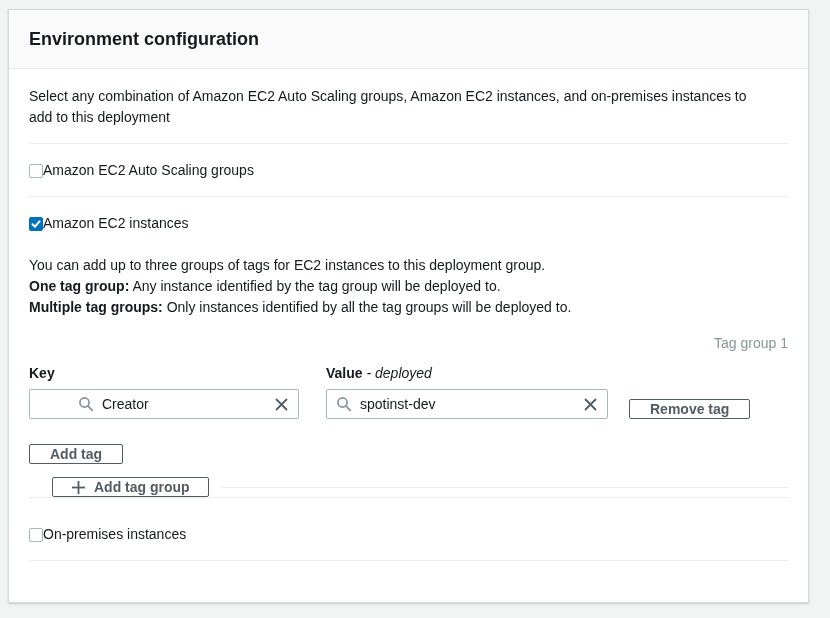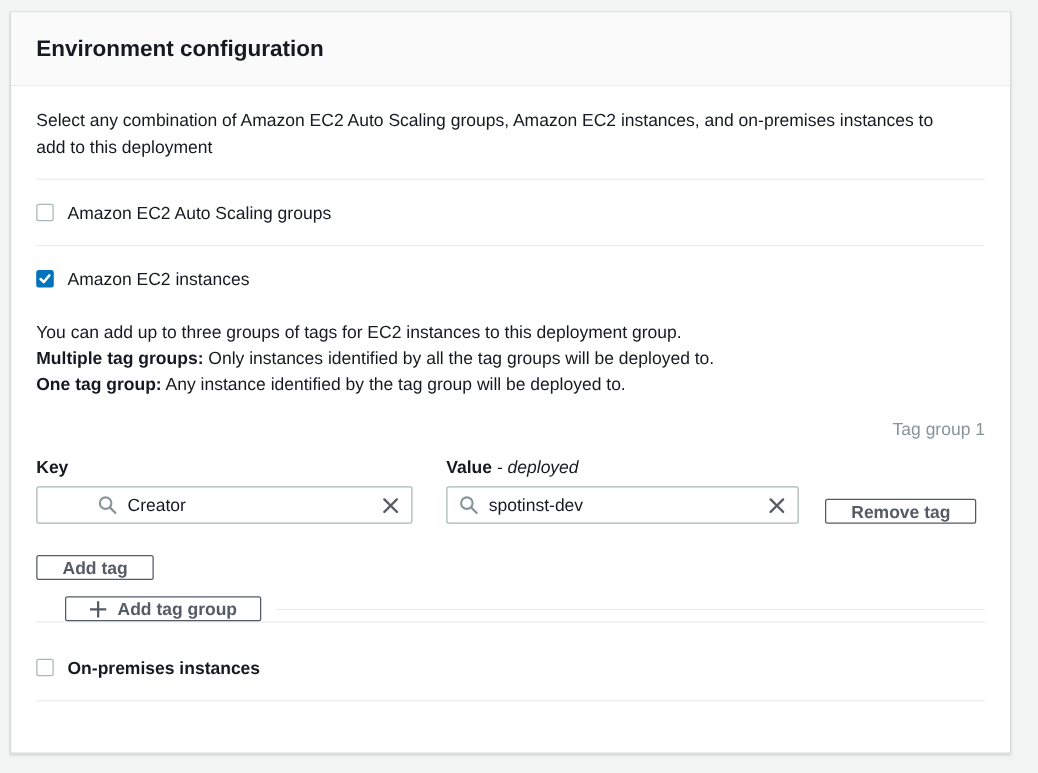--- a/index.html
+++ b/index.html
@@ -25,25 +25,25 @@
     padding: 17px 20px;
   }
   .card-header h2 {
     margin: 0; font-size: 18px; line-height: 24px; font-weight: 700;
     color: var(--text, #16191f);
   }
   .card-body { padding: 0 20px; }
   .intro { margin: 17px 0 15px; font-size: 14px; line-height: 21px; max-width: 730px; }
   hr.divider { border: none; border-top: 1px solid var(--divider, #eaeded); margin: 0; }
   .checkbox-row {
-    display: flex; align-items: center; gap: 11px;
+    display: flex; align-items: flex-end; 
     padding: 18px 0; font-size: 14px; cursor: pointer;
   }
   .checkbox-row.no-bottom { padding-bottom: 0; }
-  .checkbox-row.tall-top { padding-top: 28px; font-weight: bold; }
+  .checkbox-row.tall-top { padding-top: 28px; }
   .cb {
     width: 14px; height: 14px; flex: none;
     border: 1px solid var(--input-border, #aab7b8);
     border-radius: 2px; background: #fff;
     display: flex; align-items: center; justify-content: center;
   }
   .cb svg { display: none; }
   .cb.checked { background: var(--accent, #0073bb); border-color: var(--accent, #0073bb); }
   .cb.checked svg { display: block; }
   .help { margin-top: 24px; font-size: 14px; line-height: 21px; }
@@ -57,21 +57,21 @@
     display: flex; align-items: center; gap: 8px;
     height: 30px; padding: 0 9px;
     border: 1px solid var(--input-border, #aab7b8);
     border-radius: 2px; background: #fff;
   }
   .search-box input {
     flex: 1; min-width: 0; border: none; outline: none; padding: 0;
     font-size: 14px; color: var(--text, #16191f); background: transparent;
     font-family: "Liberation Sans", sans-serif;
   }
-  .field-key .search-box { width: 301px; padding-left: 48px; }
+  .field-key .search-box { width: 270px; padding-left: 48px; }
   .field-key { margin-right: 27px; }
   .field-value .search-box { width: 282px; }
   .field-value { margin-right: 21px; }
   .icon-btn { border: none; background: none; padding: 0; margin: 0; cursor: pointer; display: flex; align-items: center; }
   .btn {
     height: 20px; padding: 0 20px;
     background: #fff; border: 1px solid var(--button-border, #545b64); border-radius: 2px;
     color: var(--button-text, #545b64); font-weight: 700; font-size: 14px;
     font-family: "Liberation Sans", sans-serif; cursor: pointer;
     display: inline-flex; align-items: center; justify-content: center;
@@ -110,22 +110,22 @@
       <span class="cb checked">
         <svg width="10" height="10" viewBox="0 0 10 10">
             <polyline points="1.5,5.2 4,7.7 8.5,2.3" fill="none" stroke="#ffffff" stroke-width="2" stroke-linecap="round" stroke-linejoin="round"></polyline>
           </svg>
       </span>
       <span>Amazon EC2 instances</span>
     </div>
 
     <div class="help">
       <p>You can add up to three groups of tags for EC2 instances to this deployment group.</p>
+      <p><b>One tag group:</b> <span>Any instance identified by the tag group will be deployed to.</span></p>
       <p><b>Multiple tag groups:</b> <span>Only instances identified by all the tag groups will be deployed to.</span></p>
-      <p><b>One tag group:</b> <span>Any instance identified by the tag group will be deployed to.</span></p>
     </div>
 
     <div class="tag-group-title">Tag group 1</div>
 
     <div class="fields-row">
 
       <div class="field-key">
         <label class="field-label">Key</label>
         <div class="search-box">
           <svg width="16" height="16" viewBox="0 0 16 16">

